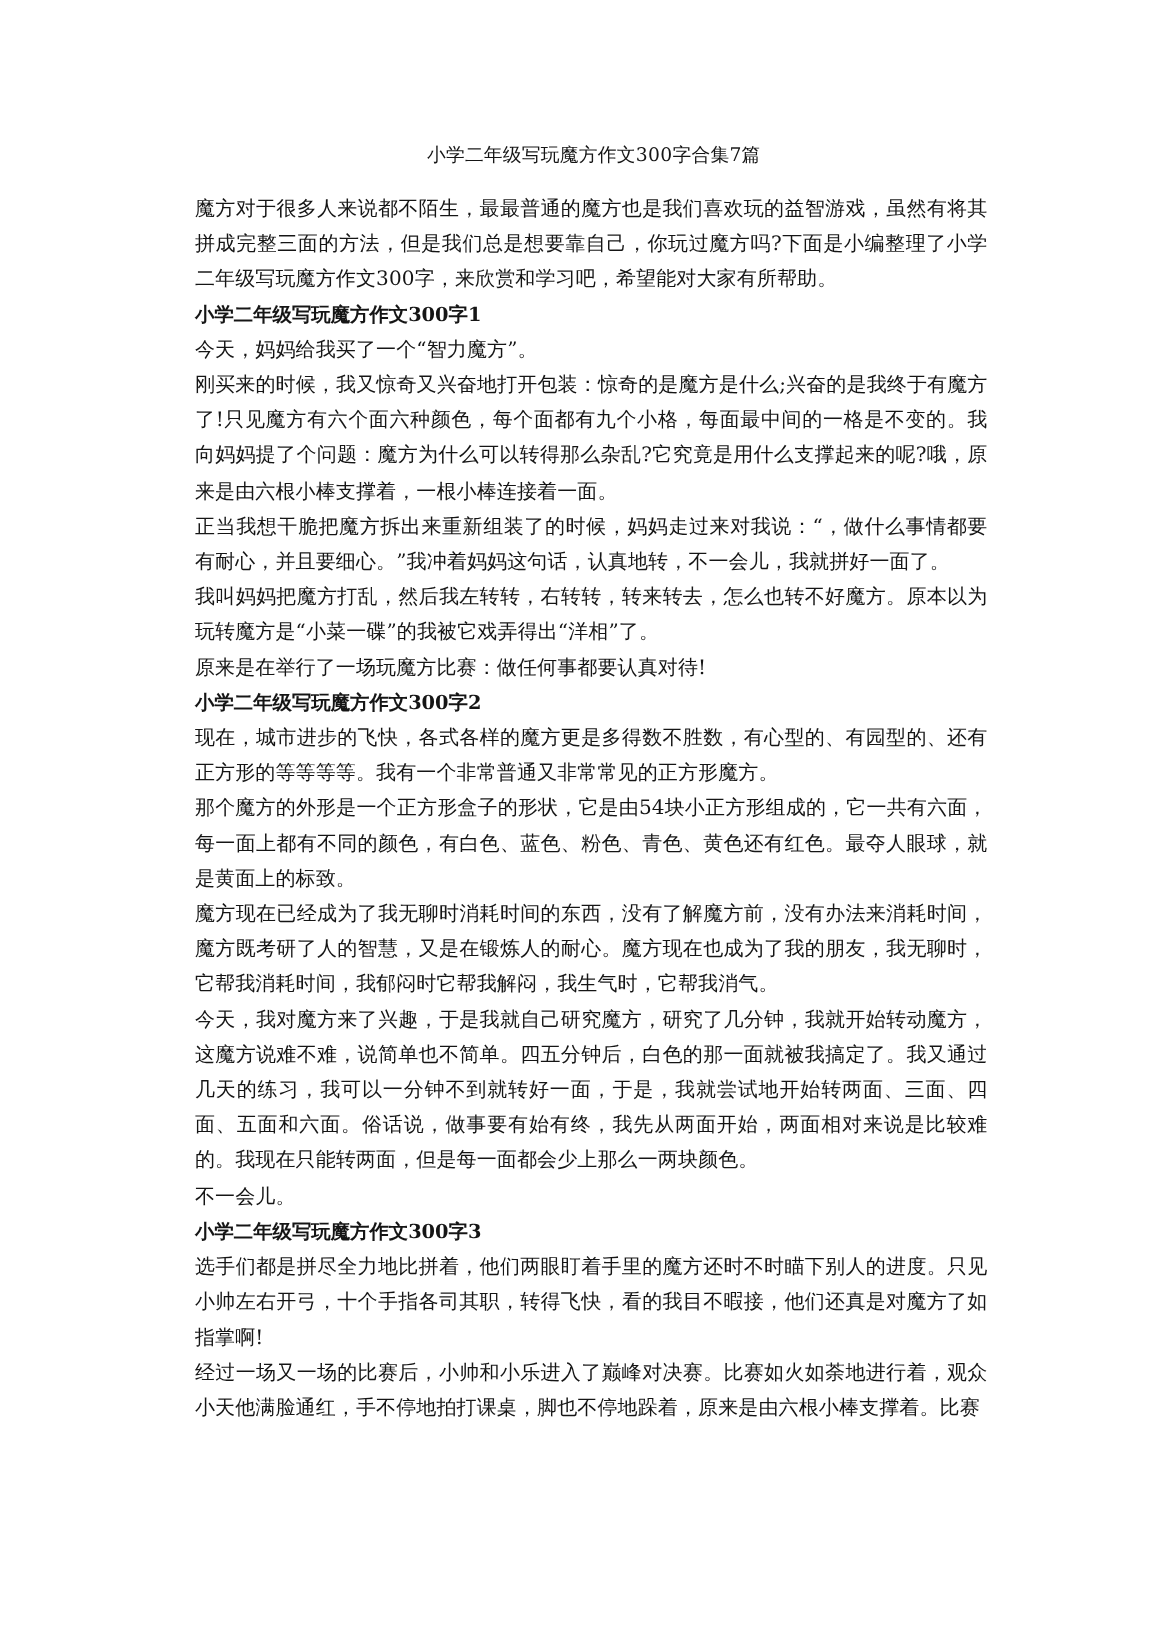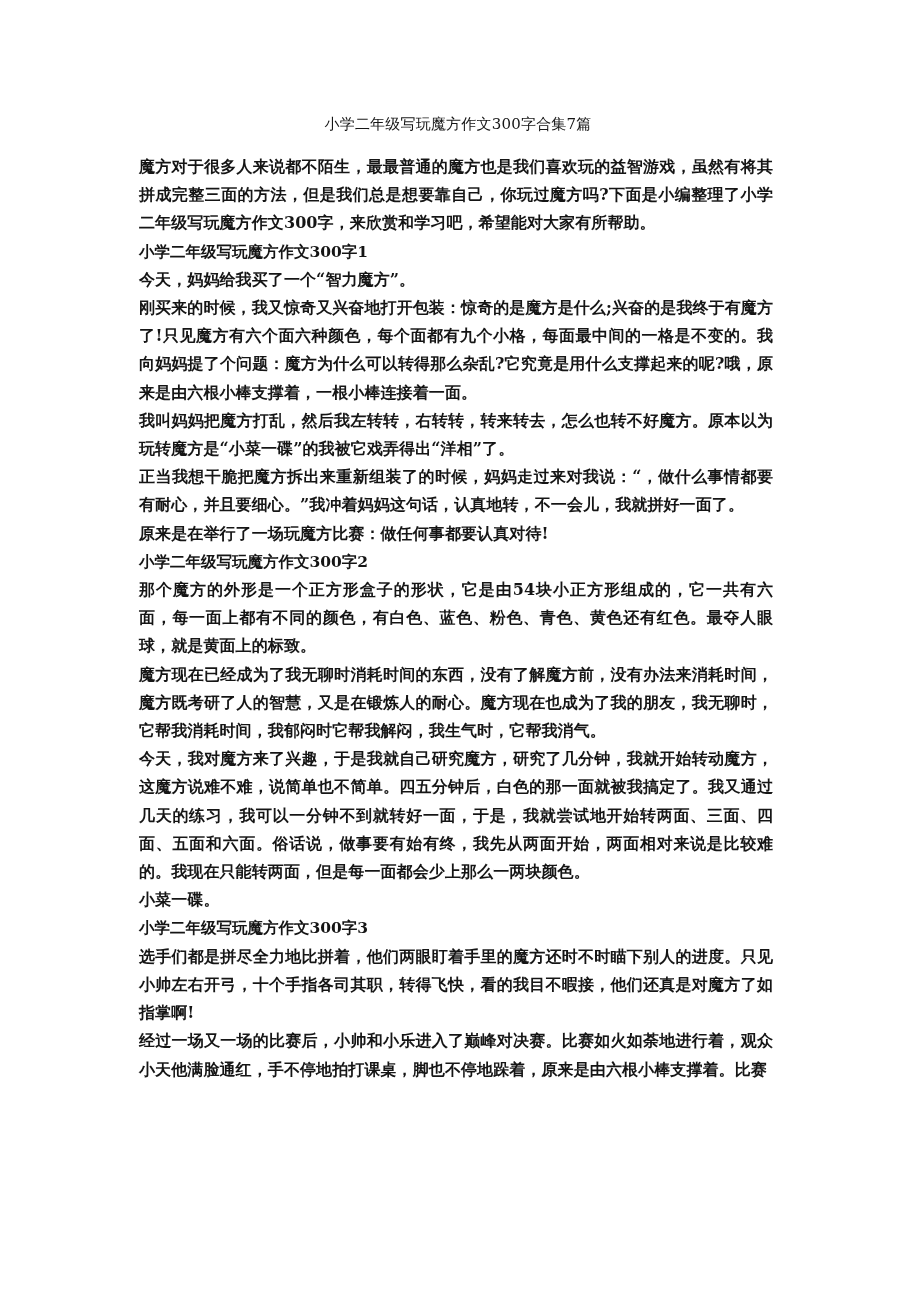--- a/index.html
+++ b/index.html
@@ -10,73 +10,73 @@
     body {
       width: 920px;
       height: 1302px;
       position: relative;
       overflow: hidden;
       font-family: "DejaVu Serif", "Liberation Serif", serif;
       color: #151515;
     }
     .page {
       position: absolute;
-      left: 139px;
+      left: 156px;
       top: 112px;
       width: 634px;
     }
     .doc-title {
       text-align: center;
       font-size: 15px;
       line-height: 24px;
       margin: 0 0 17px 0;
       padding-left: 4px;
       font-weight: normal;
       letter-spacing: 0.2px;
     }
     .para {
       margin: 0;
       font-size: 16px;
       line-height: 28.2px;
       text-align: justify;
       text-justify: inter-character;
       word-break: break-all;
       letter-spacing: 0.1px;
-      font-weight: bold;
     }
     .heading {
       margin: 0;
       font-size: 15.5px;
       line-height: 28.2px;
       font-weight: bold;
     }
   </style>
 </head>
 <body>
 
 <div class="page">
   <h1 class="doc-title">小学二年级写玩魔方作文300字合集7篇</h1>
 
   <p class="para">魔方对于很多人来说都不陌生，最最普通的魔方也是我们喜欢玩的益智游戏，虽然有将其拼成完整三面的方法，但是我们总是想要靠自己，你玩过魔方吗?下面是小编整理了小学二年级写玩魔方作文300字，来欣赏和学习吧，希望能对大家有所帮助。</p>
 
   <section>
     <h2 class="heading">小学二年级写玩魔方作文300字1</h2>
     <p class="para">今天，妈妈给我买了一个“智力魔方”。</p>
     <p class="para">刚买来的时候，我又惊奇又兴奋地打开包装：惊奇的是魔方是什么;兴奋的是我终于有魔方了!只见魔方有六个面六种颜色，每个面都有九个小格，每面最中间的一格是不变的。我向妈妈提了个问题：魔方为什么可以转得那么杂乱?它究竟是用什么支撑起来的呢?哦，原来是由六根小棒支撑着，一根小棒连接着一面。</p>
+    <p class="para">正当我想干脆把魔方拆出来重新组装了的时候，妈妈走过来对我说：“，做什么事情都要有耐心，并且要细心。”我冲着妈妈这句话，认真地转，不一会儿，我就拼好一面了。</p>
     <p class="para">我叫妈妈把魔方打乱，然后我左转转，右转转，转来转去，怎么也转不好魔方。原本以为玩转魔方是“小菜一碟”的我被它戏弄得出“洋相”了。</p>
-    <p class="para">正当我想干脆把魔方拆出来重新组装了的时候，妈妈走过来对我说：“，做什么事情都要有耐心，并且要细心。”我冲着妈妈这句话，认真地转，不一会儿，我就拼好一面了。</p>
     <p class="para">原来是在举行了一场玩魔方比赛：做任何事都要认真对待!</p>
   </section>
 
   <section>
     <h2 class="heading">小学二年级写玩魔方作文300字2</h2>
+    <p class="para">现在，城市进步的飞快，各式各样的魔方更是多得数不胜数，有心型的、有园型的、还有正方形的等等等等。我有一个非常普通又非常常见的正方形魔方。</p>
     <p class="para">那个魔方的外形是一个正方形盒子的形状，它是由54块小正方形组成的，它一共有六面，每一面上都有不同的颜色，有白色、蓝色、粉色、青色、黄色还有红色。最夺人眼球，就是黄面上的标致。</p>
     <p class="para">魔方现在已经成为了我无聊时消耗时间的东西，没有了解魔方前，没有办法来消耗时间，魔方既考研了人的智慧，又是在锻炼人的耐心。魔方现在也成为了我的朋友，我无聊时，它帮我消耗时间，我郁闷时它帮我解闷，我生气时，它帮我消气。</p>
     <p class="para">今天，我对魔方来了兴趣，于是我就自己研究魔方，研究了几分钟，我就开始转动魔方，这魔方说难不难，说简单也不简单。四五分钟后，白色的那一面就被我搞定了。我又通过几天的练习，我可以一分钟不到就转好一面，于是，我就尝试地开始转两面、三面、四面、五面和六面。俗话说，做事要有始有终，我先从两面开始，两面相对来说是比较难的。我现在只能转两面，但是每一面都会少上那么一两块颜色。</p>
-    <p class="para">小菜一碟。</p>
+    <p class="para">不一会儿。</p>
   </section>
 
   <section>
     <h2 class="heading">小学二年级写玩魔方作文300字3</h2>
     <p class="para">选手们都是拼尽全力地比拼着，他们两眼盯着手里的魔方还时不时瞄下别人的进度。只见小帅左右开弓，十个手指各司其职，转得飞快，看的我目不暇接，他们还真是对魔方了如指掌啊!</p>
     <p class="para">经过一场又一场的比赛后，小帅和小乐进入了巅峰对决赛。比赛如火如荼地进行着，观众小天他满脸通红，手不停地拍打课桌，脚也不停地跺着，原来是由六根小棒支撑着。比赛</p>
   </section>
 </div>
 
 </body></html>

